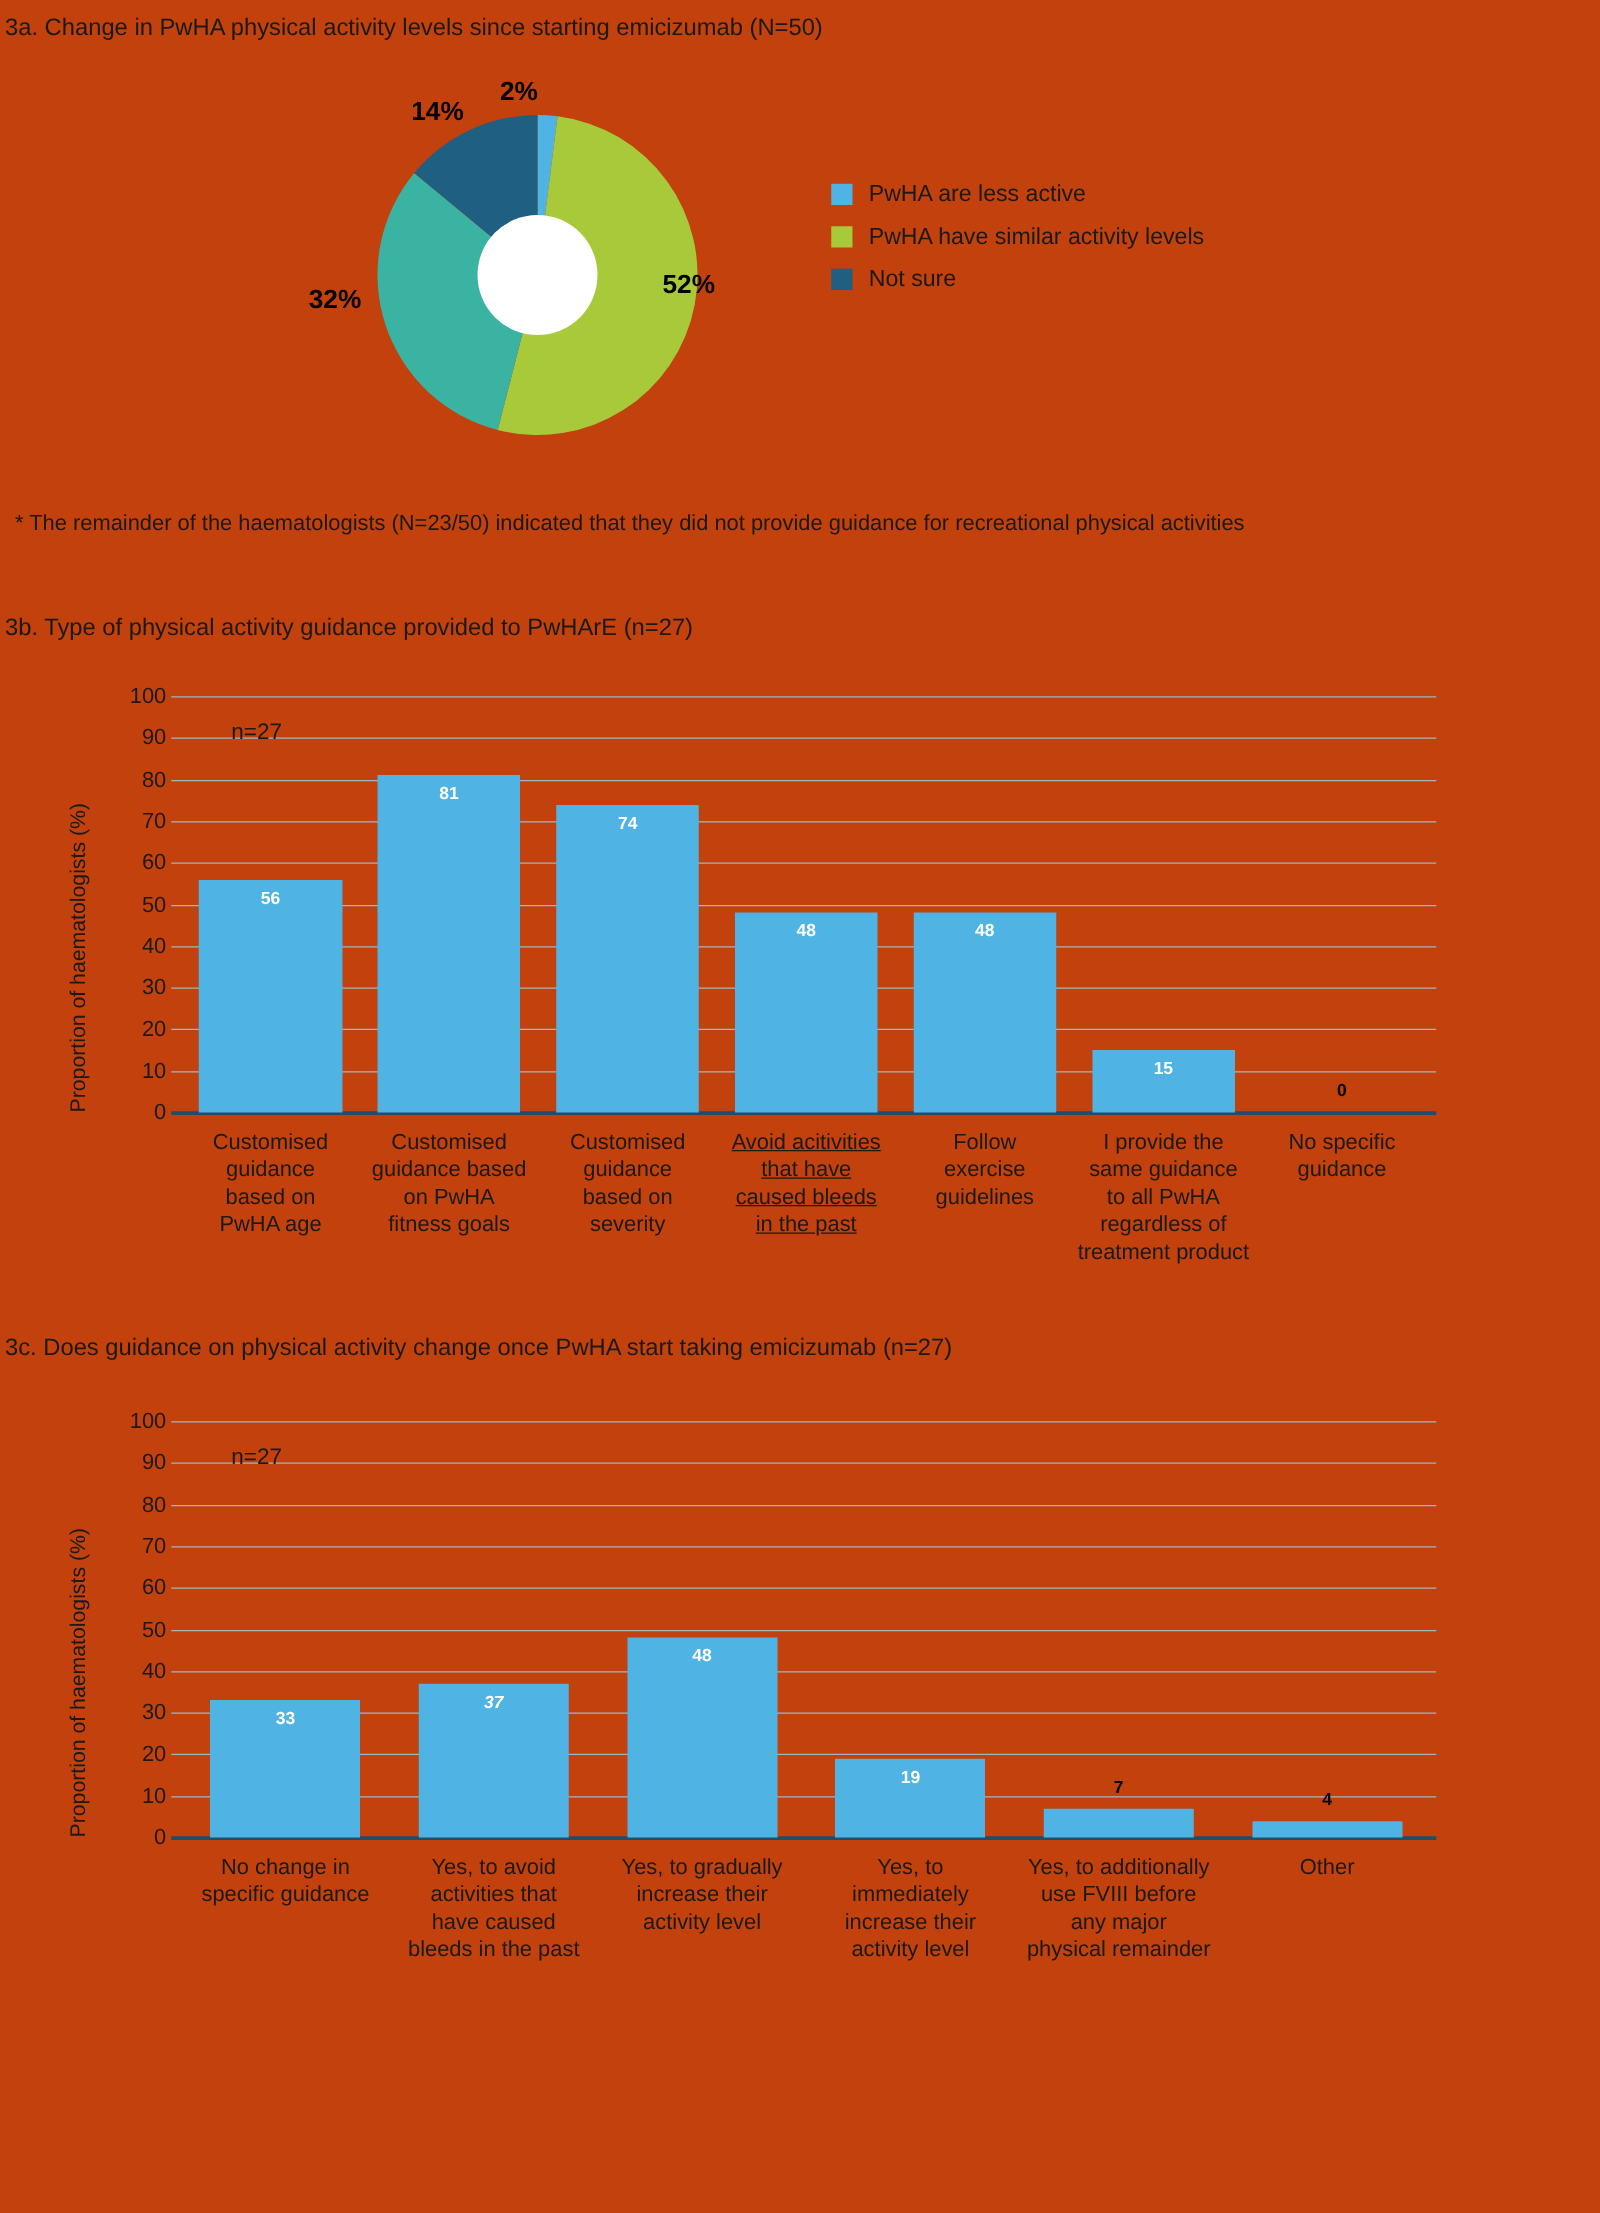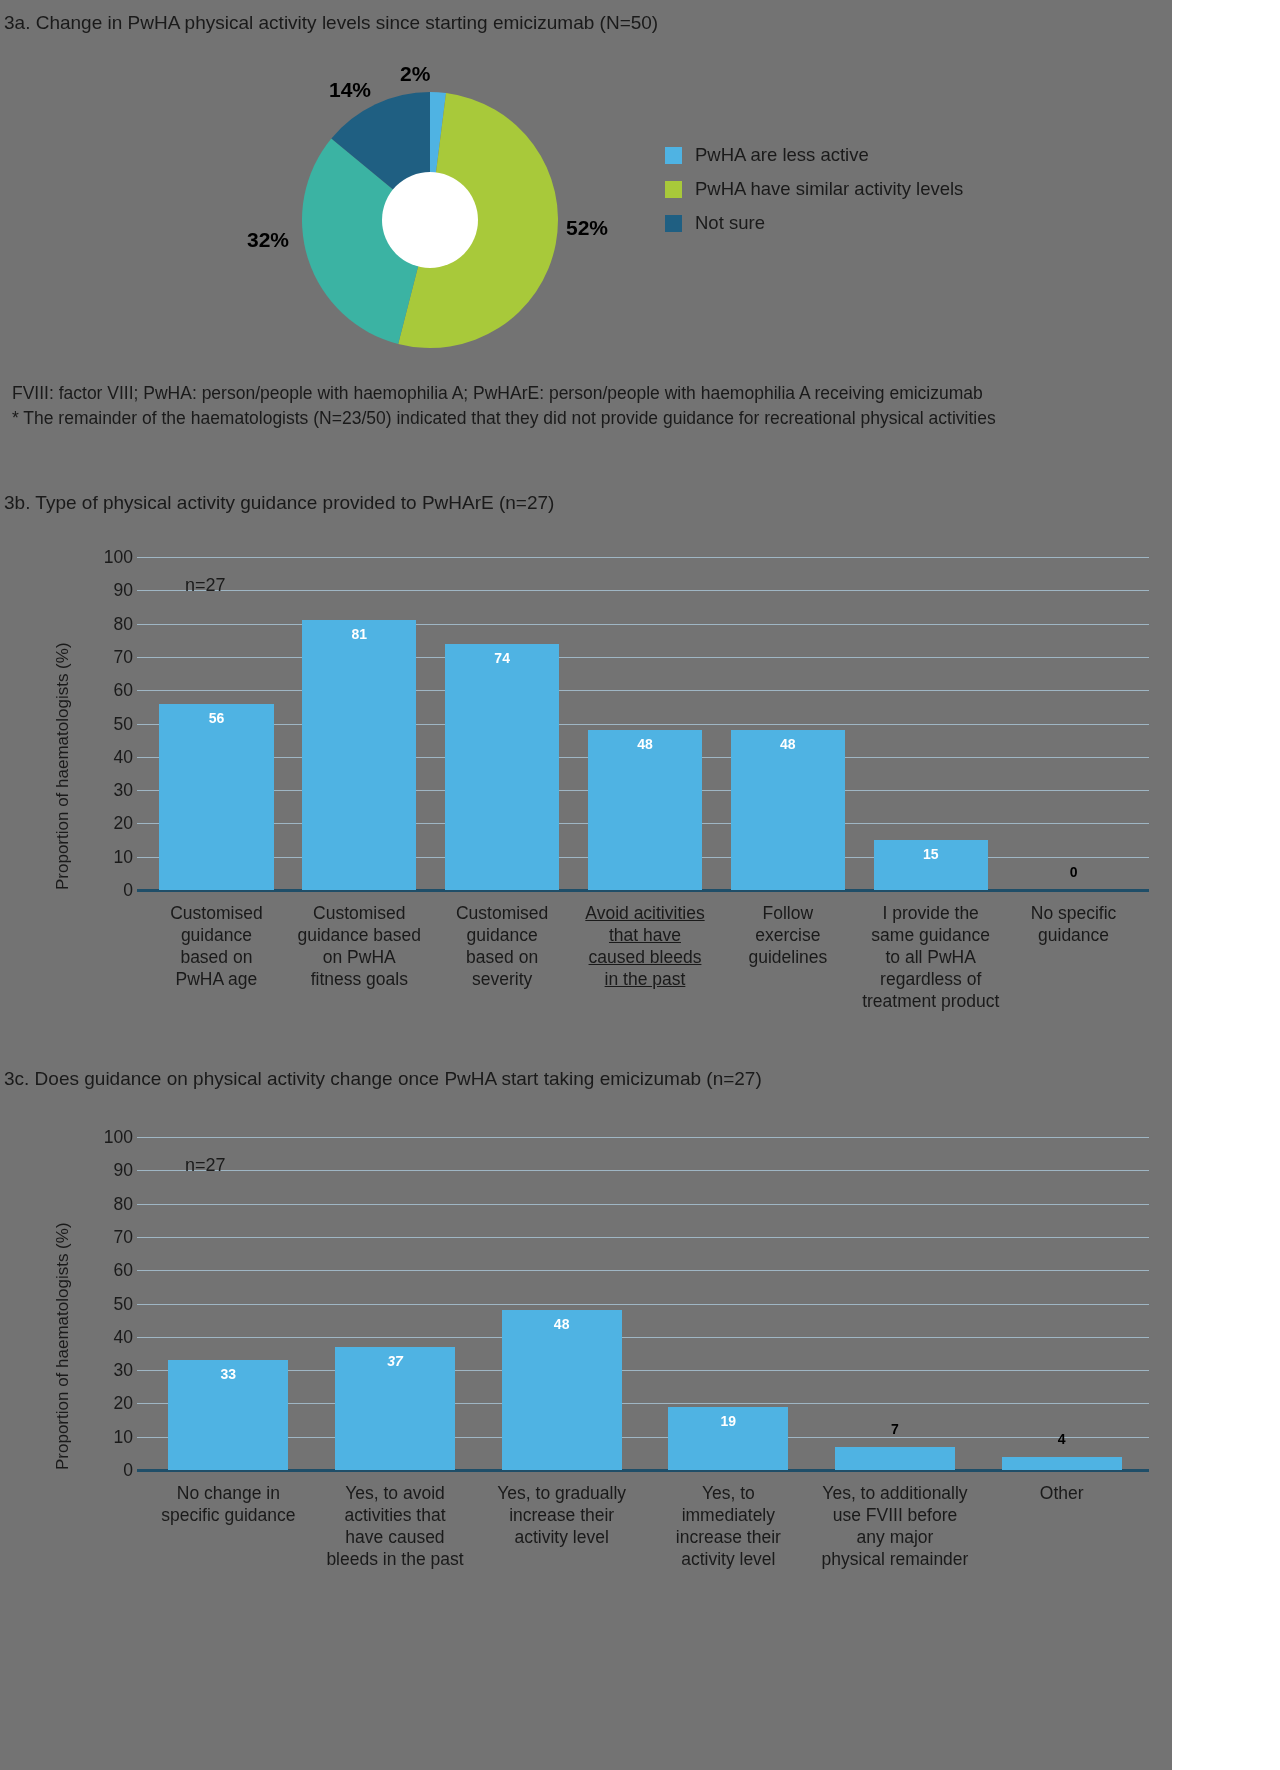--- a/index.html
+++ b/index.html
@@ -4,24 +4,24 @@
 <style>
   * { box-sizing: border-box; }
   html, body {
     margin: 0; padding: 0;
     background: #ffffff;
     font-family: "Liberation Sans", sans-serif;
     color: #000000;
   }
   #page {
     position: relative;
-    width: 1172px;
+    width: 1280px;
     height: 1770px;
     overflow: hidden;
-    background: #737373;
+    background: #c2410c;
   }
 
   
   .section-title {
     position: absolute;
     font-size: 19px;
     line-height: 22px;
     color: #1a1a1a;
     white-space: nowrap;
   }
@@ -139,40 +139,39 @@
           <path d="M 130 130 L 130 2 A 128 128 0 0 1 146.04265389623095 3.009318231746832 Z" fill="#4fb3e3"></path>
           <path d="M 130 130 L 146.04265389623095 3.009318231746832 A 128 128 0 1 1 98.16769444289855 253.97864462446478 Z" fill="#a8c93a"></path>
           <path d="M 130 130 L 98.16769444289855 253.97864462446478 A 128 128 0 0 1 31.374304924698933 48.40972931216777 Z" fill="#3bb3a3"></path>
           <path d="M 130 130 L 31.374304924698933 48.40972931216777 A 128 128 0 0 1 129.99999999999997 2 Z" fill="#1f5f82"></path>
         </g>
       <circle cx="130" cy="130" r="48" fill="#ffffff"></circle>
     </svg>
   </div>
 
   <div class="donut-pct" style="left:400px; top:62px;">2%</div>
-  <div class="donut-pct" style="left:530px; top:216px;margin-left:36px;">52%</div>
+  <div class="donut-pct" style="left:530px; top:216px;">52%</div>
   <div class="donut-pct" style="left:247px; top:228px;">32%</div>
   <div class="donut-pct" style="left:329px; top:78px;">14%</div>
 
   <div id="legend">
     <div class="legend-row">
       <span class="legend-swatch" style="background:#4fb3e3;"></span>
       <span class="legend-label">PwHA are less active</span>
     </div>
     <div class="legend-row">
       <span class="legend-swatch" style="background:#a8c93a;"></span>
       <span class="legend-label">PwHA have similar activity levels</span>
     </div>
     <div class="legend-row">
       <span class="legend-swatch" style="background:#1f5f82;"></span>
       <span class="legend-label">Not sure</span>
     </div>
   </div>
 
-  <div class="footnote" style="left:12px; top:381px;">FVIII: factor VIII; PwHA: person/people with haemophilia A; PwHArE: person/people with haemophilia A receiving emicizumab</div>
   <div class="footnote" style="left:12px; top:406px;">* The remainder of the haematologists (N=23/50) indicated that they did not provide guidance for recreational physical activities</div>
 
   <div class="section-title" style="left:4px; top:492px;">3b. Type of physical activity guidance provided to PwHArE (n=27)</div>
 
   <div class="chart" id="chart3b" style="left:0px; top:545px; width:1280px; height:500px;">
     <div class="y-axis-title" id="ytitle-3b" style="left: 53px; top: 345px;">Proportion of haematologists (%)</div>
     <div id="ticks-3b">
         <div class="ytick" style="left: 93px; top: 345px;">0</div>
         <div class="ytick" style="left: 93px; top: 311.7px;">10</div>
         <div class="ytick" style="left: 93px; top: 278.4px;">20</div>

